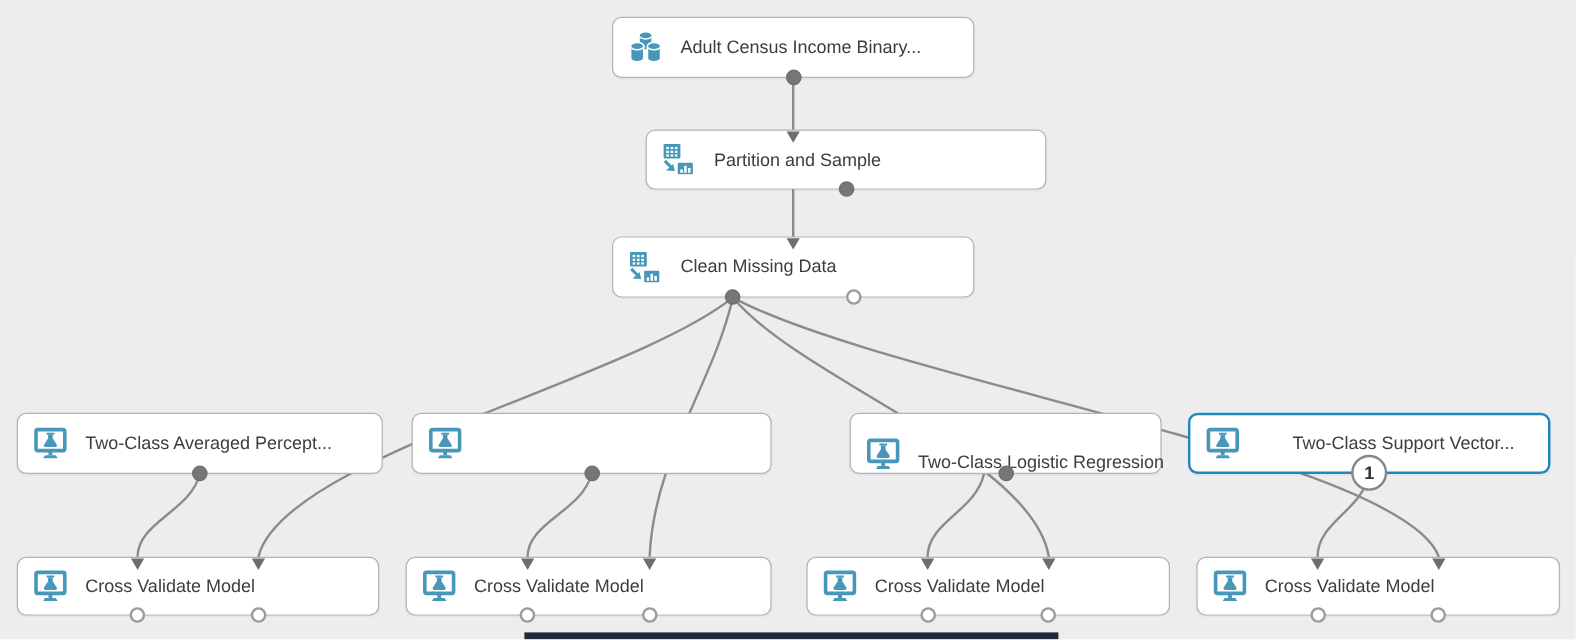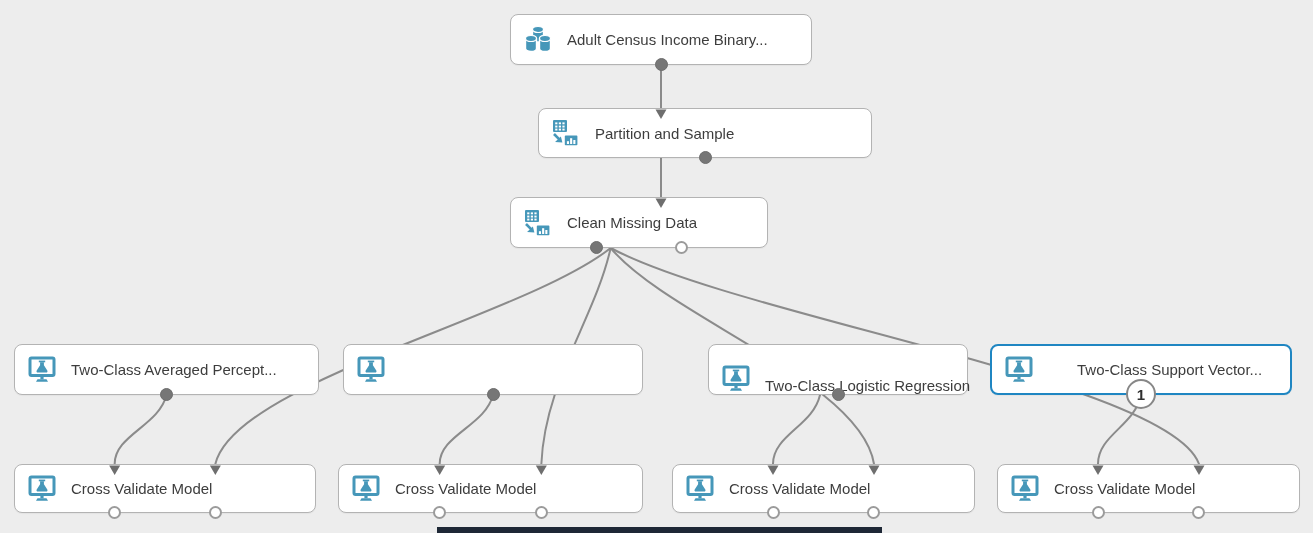--- a/index.html
+++ b/index.html
@@ -99,21 +99,21 @@
           <path d="M3 16 L8.6 21.6" stroke="var(--icon-blue)" stroke-width="2.6" fill="none"></path>
           <polygon points="11.4,24.4 9.9,18.6 4.1,24.1" fill="var(--icon-blue)"></polygon>
           <rect x="13.8" y="17.6" width="12.6" height="9.6" rx="0.8" fill="var(--icon-blue)"></rect>
           <rect x="15.9" y="23.2" width="2.1" height="2.8" fill="#fff"></rect>
           <rect x="19.1" y="20.2" width="2.1" height="5.8" fill="#fff"></rect>
           <rect x="22.3" y="22" width="2.1" height="4" fill="#fff"></rect>
         </svg></span>
       <span class="label">Partition and Sample</span>
       <span class="port out filled" style="left: calc(50% - 6.5px);"></span>
     </div>
-    <div class="node" style="left: 510px; top: 197px; width: 258px; height: 51px;">
+    <div class="node" style="left: 510px; top: 197px; width: 302px; height: 51px;">
       <span class="icon"><svg viewBox="0 0 30 30" width="30" height="30">
           <rect x="2" y="2" width="14" height="12" rx="1" fill="var(--icon-blue)"></rect>
           <g fill="#fff">
             <rect x="4.2" y="4.4" width="2.2" height="1.9"></rect>
             <rect x="7.8" y="4.4" width="2.2" height="1.9"></rect>
             <rect x="11.4" y="4.4" width="2.2" height="1.9"></rect>
             <rect x="4.2" y="7.6" width="2.2" height="1.9"></rect>
             <rect x="7.8" y="7.6" width="2.2" height="1.9"></rect>
             <rect x="11.4" y="7.6" width="2.2" height="1.9"></rect>
             <rect x="4.2" y="10.6" width="2.2" height="1.9"></rect>

